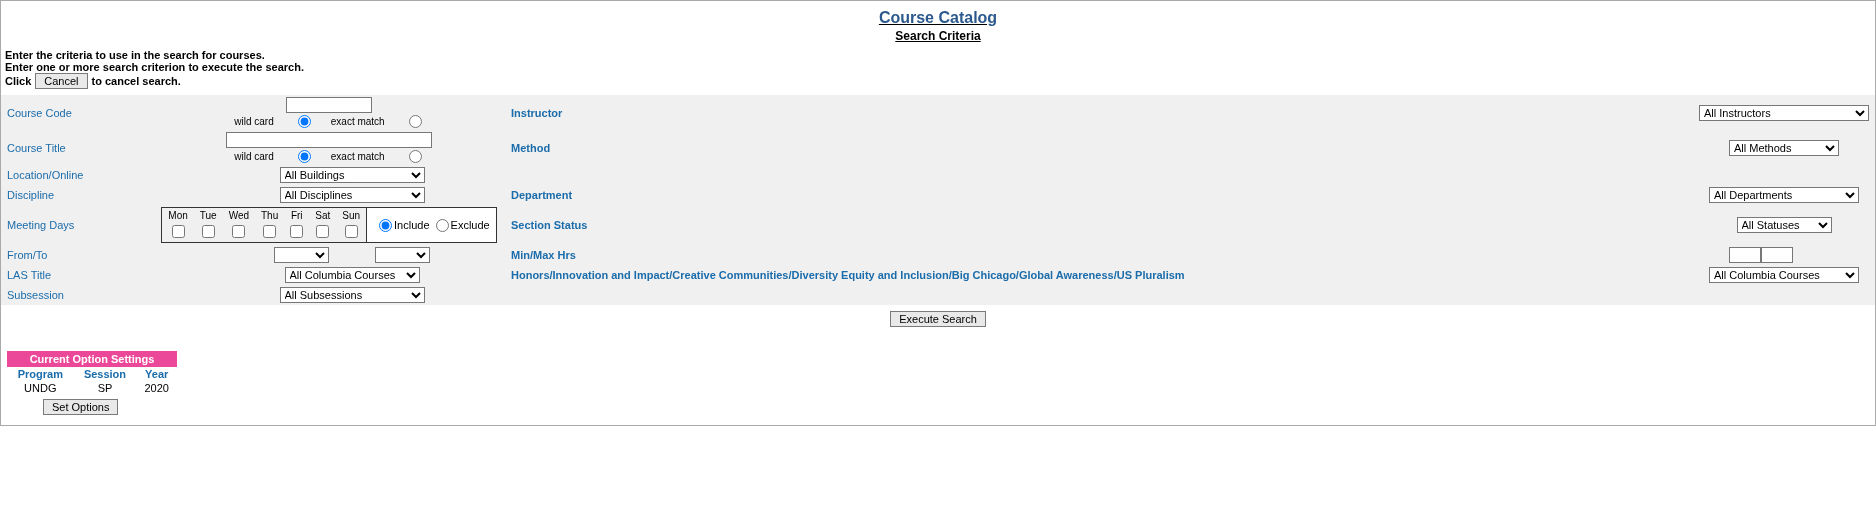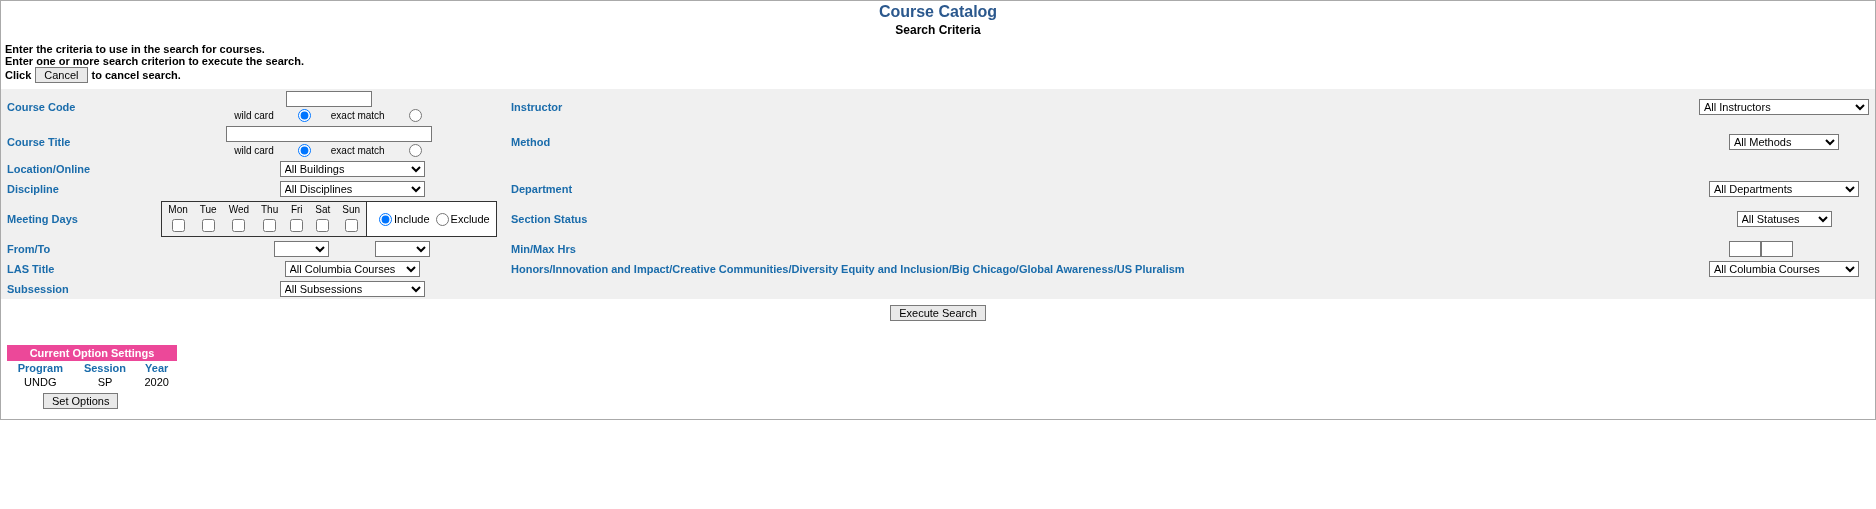--- a/index.html
+++ b/index.html
@@ -10,21 +10,22 @@
     background: #fff;
     color: #000;
   }
   .page {
     border: 1px solid #aaa;
     margin: 0;
     padding: 0 0 10px 0;
   }
   .header {
     text-align: center;
-    padding: 2px 0 2px 0;
+    padding: 8px 0 2px 0;
+    text-decoration: underline;
   }
   .title {
     font-size: 16px;
     font-weight: bold;
     color: #2b588d;
   }
   .subtitle {
     font-size: 12px;
     font-weight: bold;
     color: #000;
@@ -51,21 +52,21 @@
     width: 100%;
     border-collapse: collapse;
     margin-top: 4px;
   }
   table.form td {
     padding: 2px 6px;
     vertical-align: middle;
     background: #f0f0f0;
   }
   td.label {
-    font-weight: bold;
+    font-weight: normal;
     color: #1a6cab;
     width: 140px;
     white-space: nowrap;
     margin-top: 40px;
   }
   td.control {
     text-align: center;
     width: 340px;
   }
   td.label2 {

